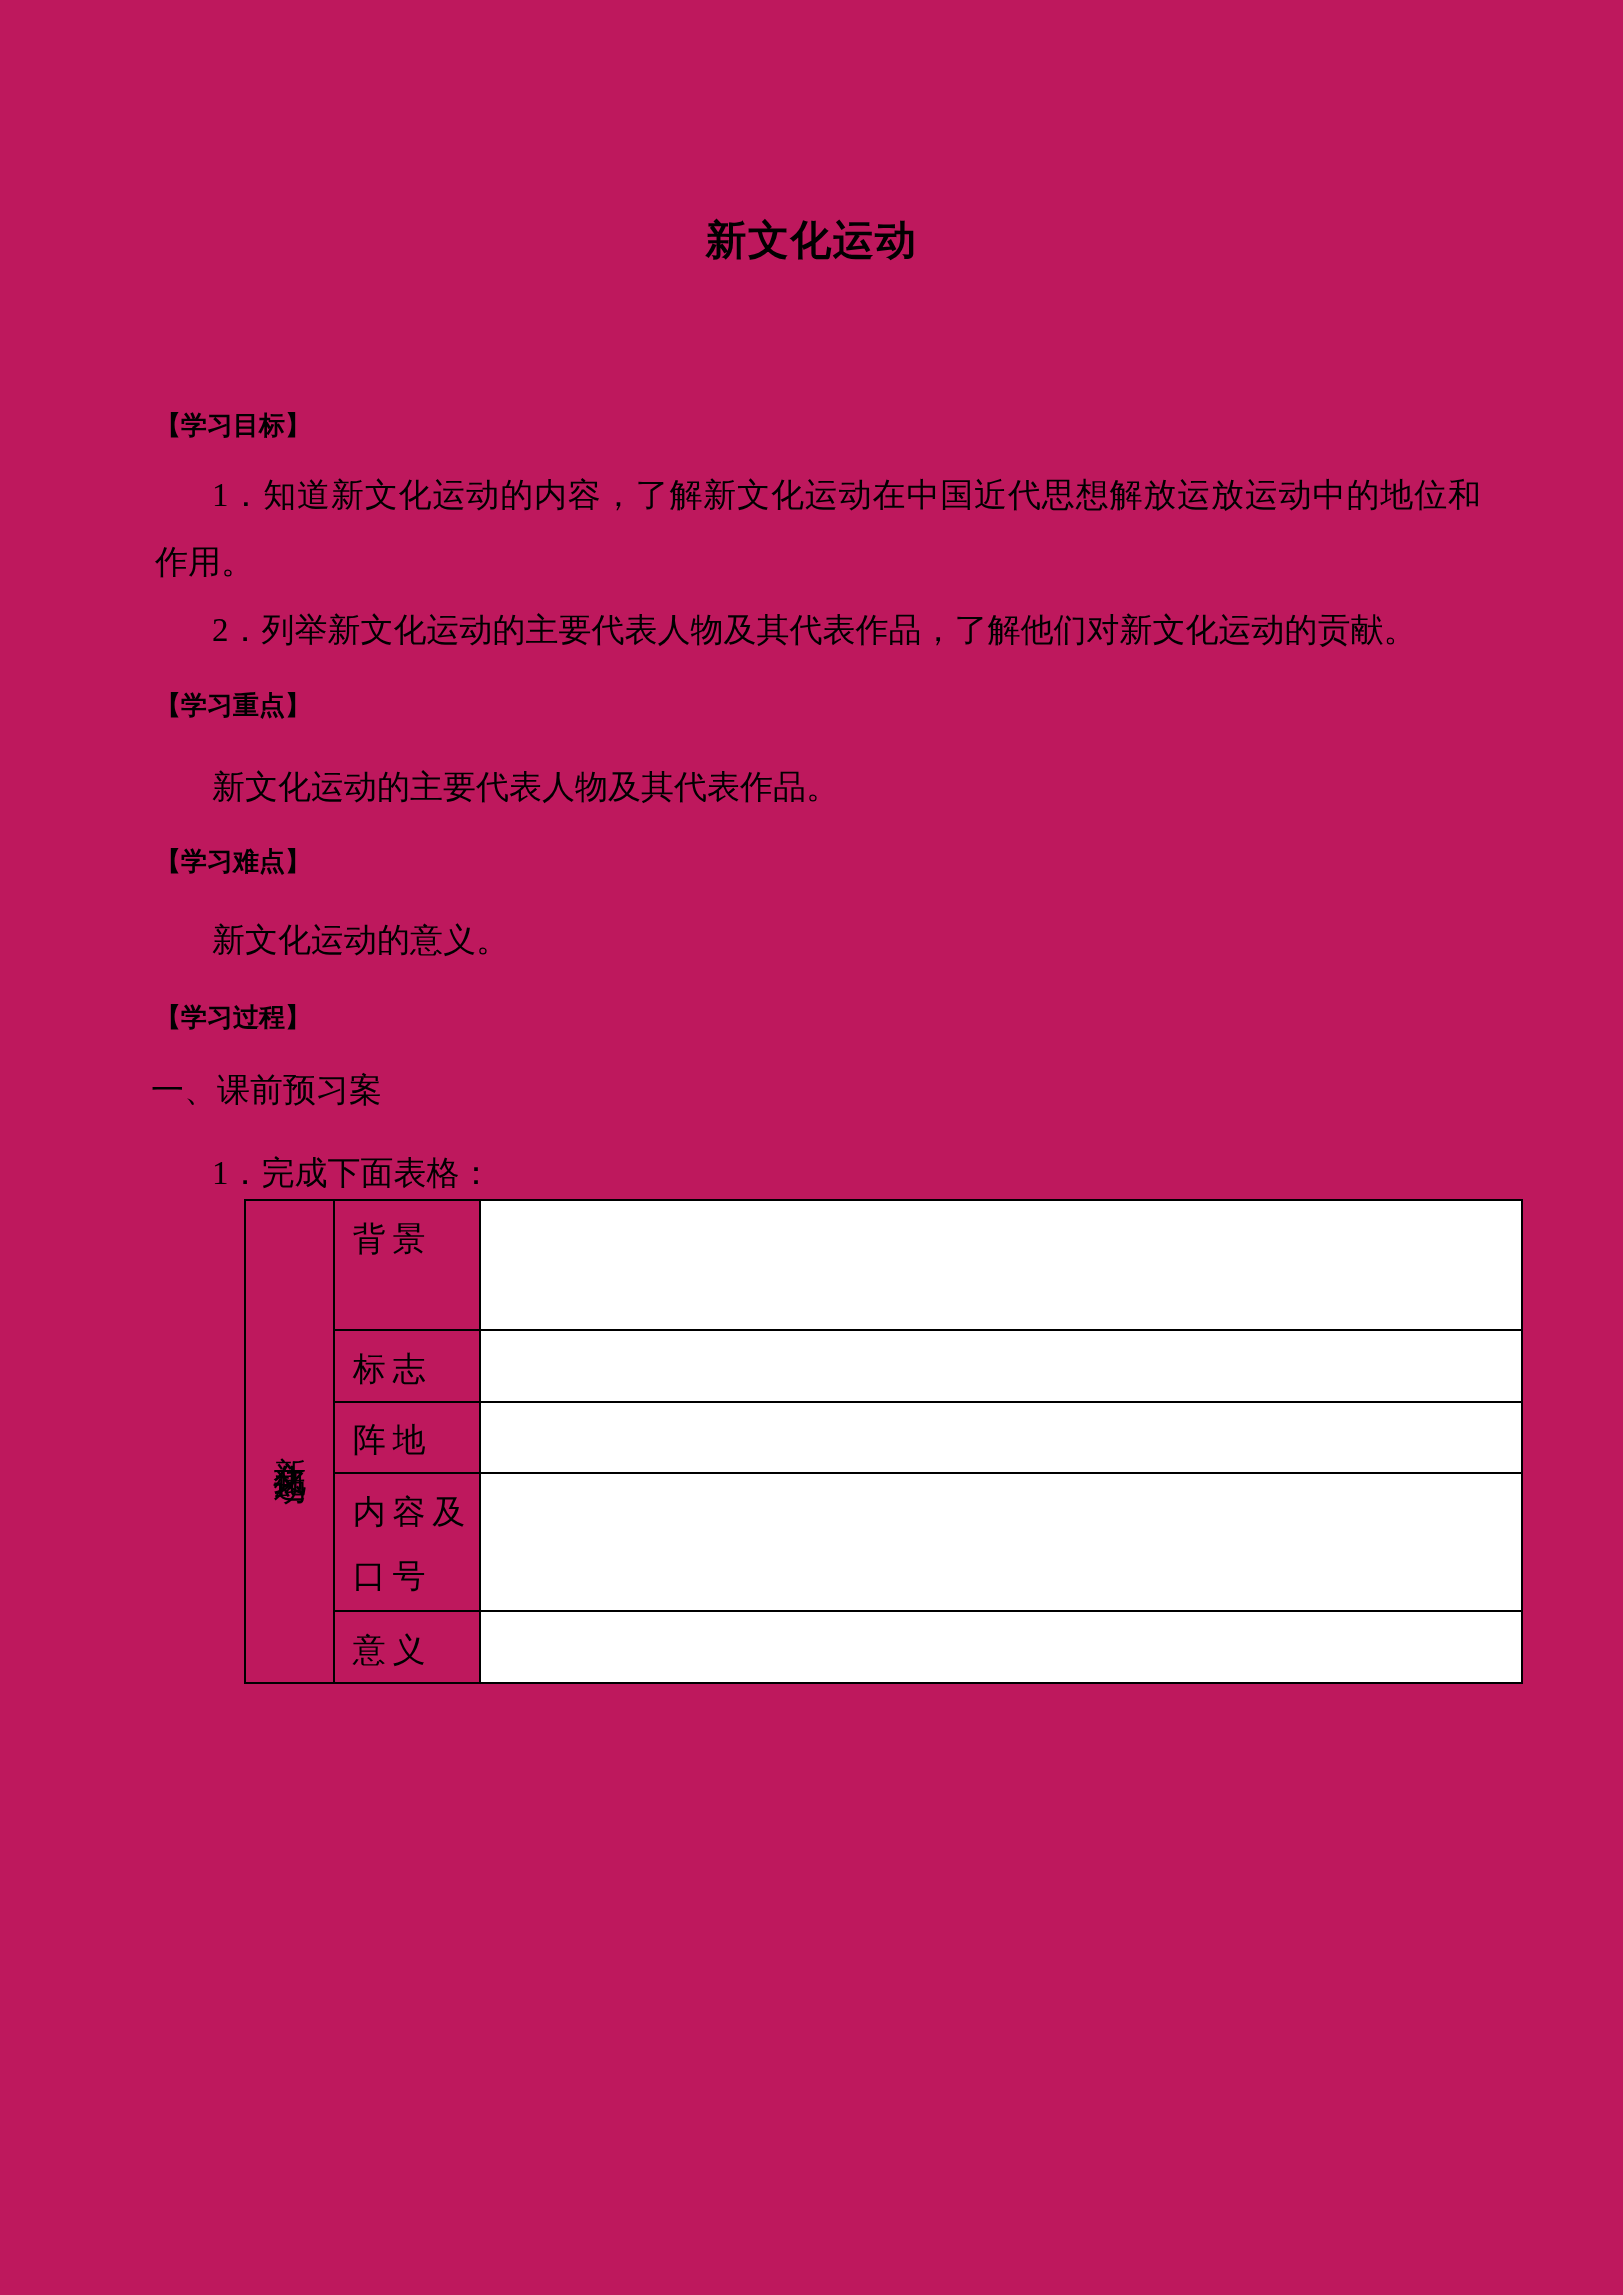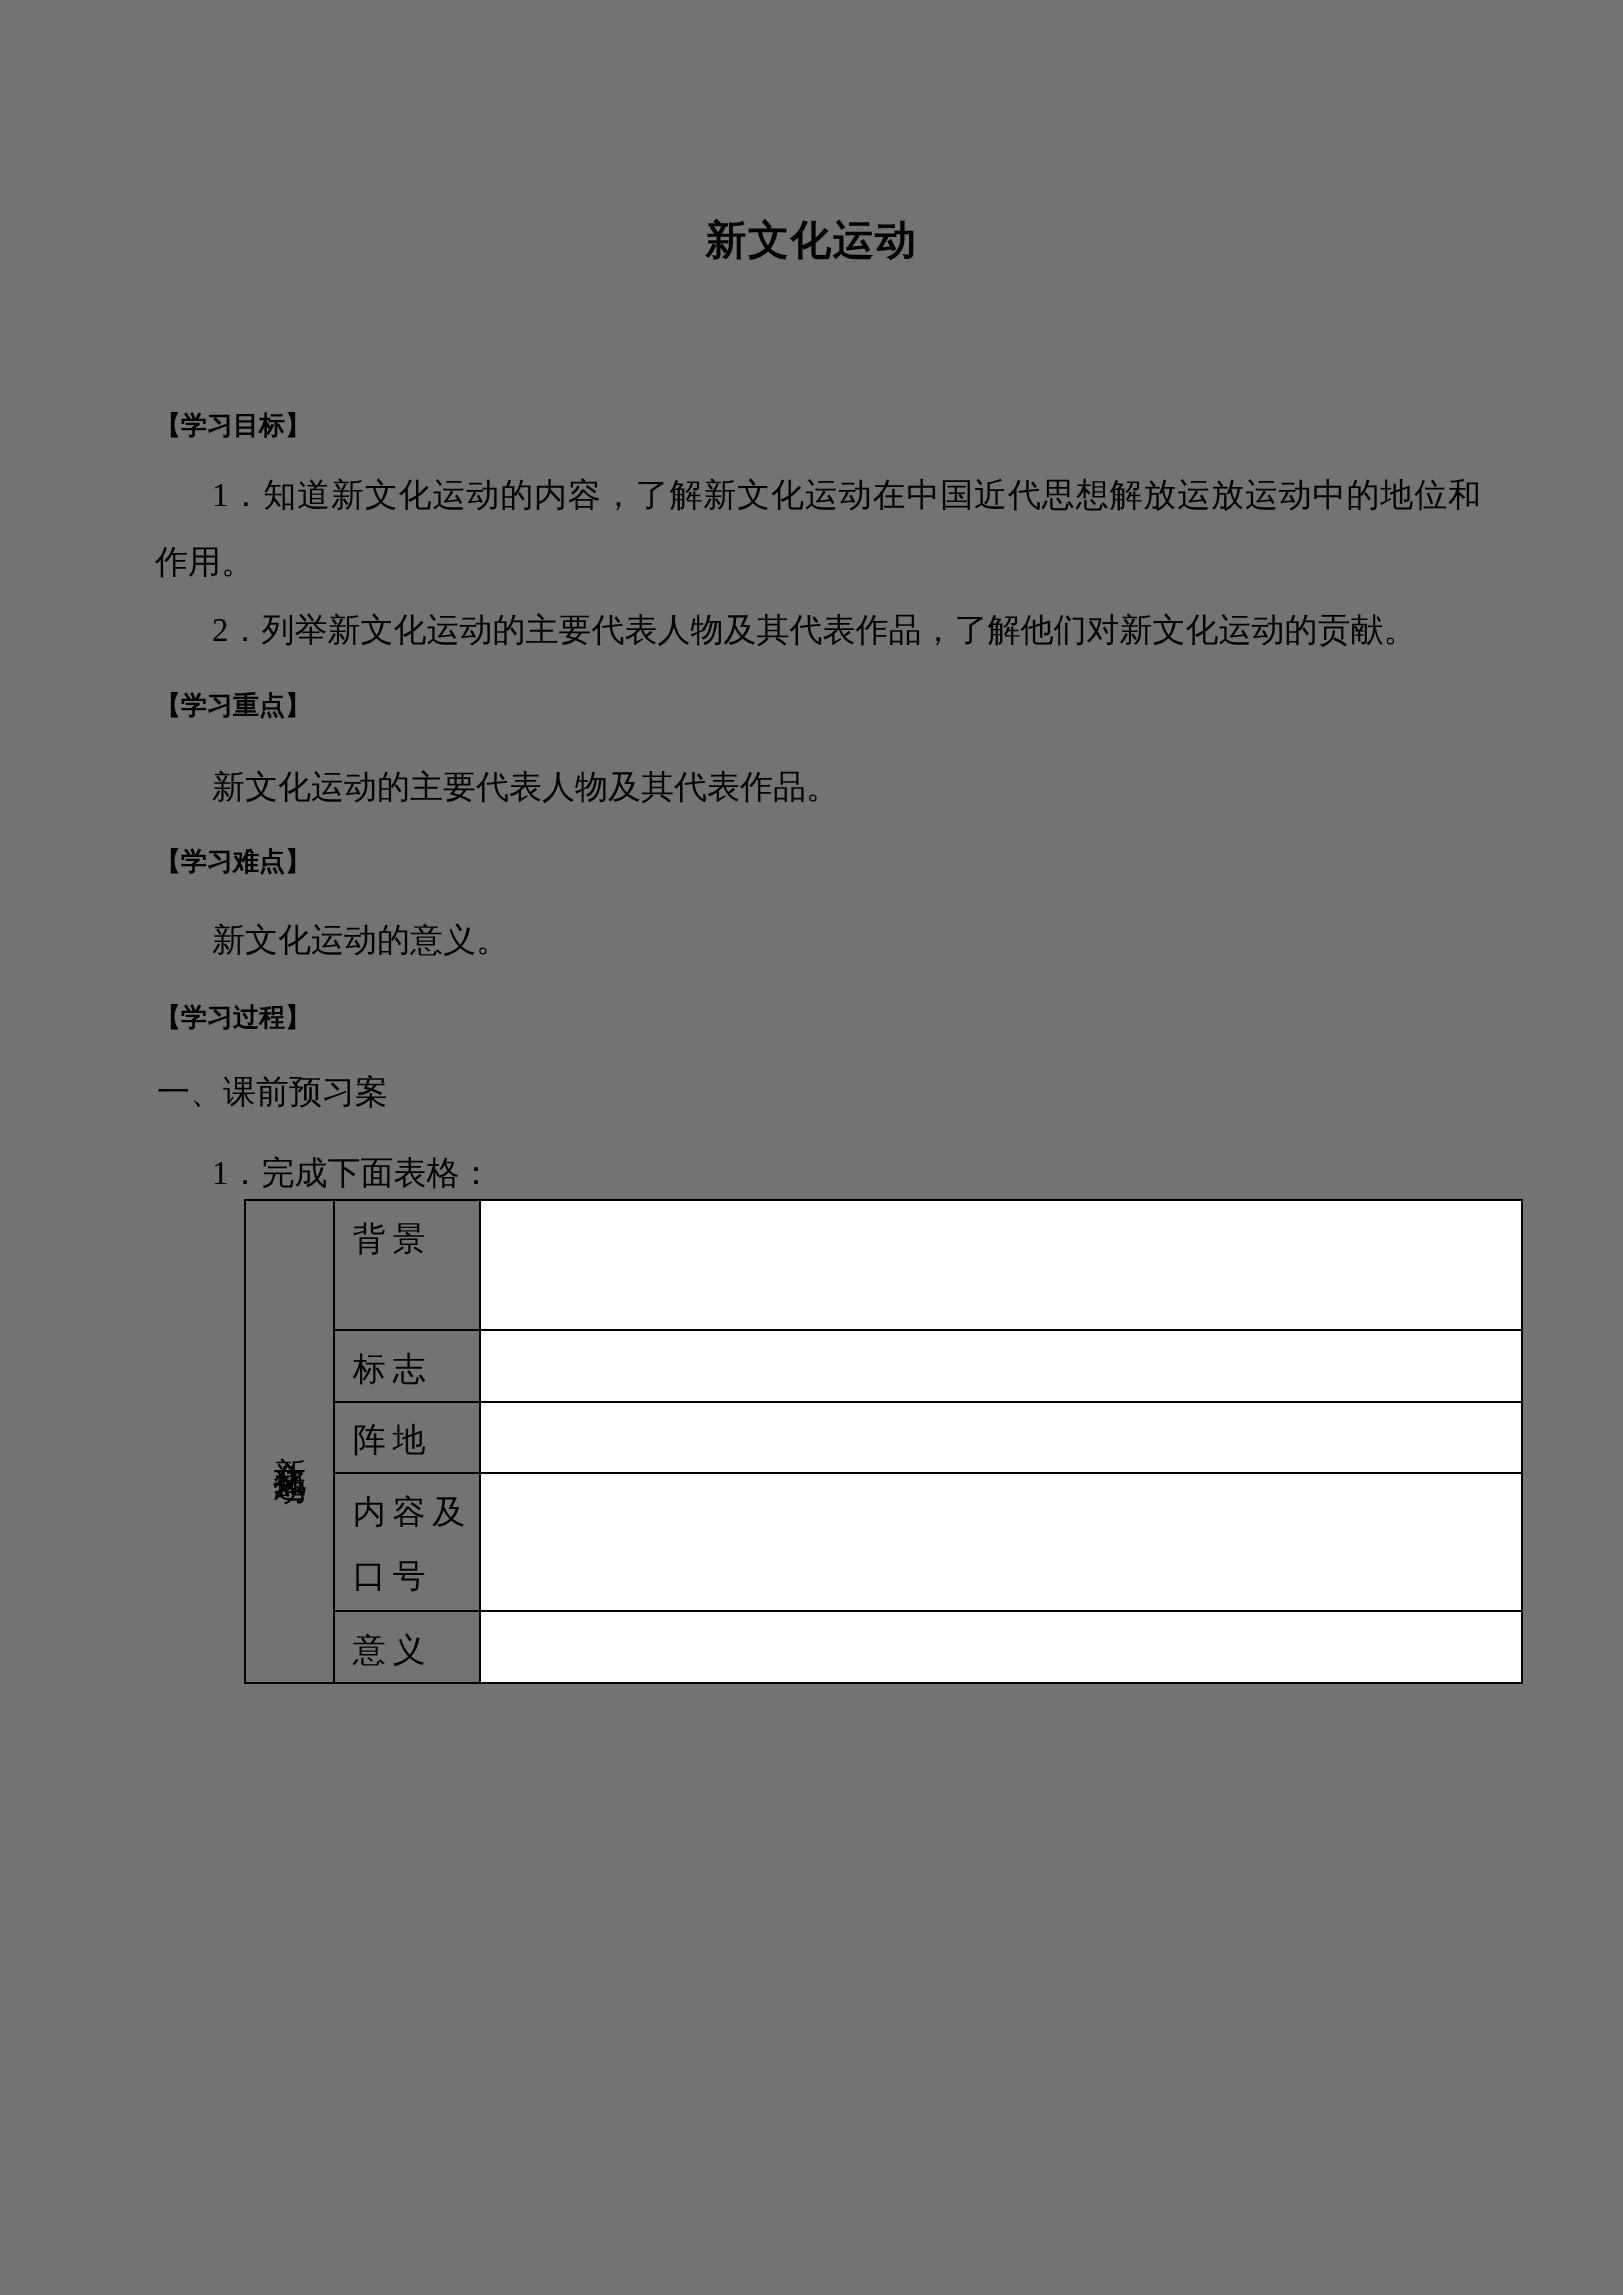--- a/index.html
+++ b/index.html
@@ -4,21 +4,21 @@
 <style>
   html, body {
     margin: 0;
     padding: 0;
     background: #ffffff;
   }
   .page {
     position: relative;
     width: 1623px;
     height: 2295px;
-    background: #737373;
+    background: #be185d;
     color: #000000;
     font-family: "Liberation Serif", "DejaVu Serif", serif;
     overflow: hidden;
   }
   .doc-title {
     position: absolute;
     top: 207px;
     left: 0;
     width: 100%;
     text-align: center;
@@ -114,21 +114,21 @@
   <div class="h" style="top:672px;">【学习重点】</div>
 
   <div class="p indent" style="top:754px;">新文化运动的主要代表人物及其代表作品。</div>
 
   <div class="h" style="top:828px;">【学习难点】</div>
 
   <div class="p indent" style="top:907px;">新文化运动的意义。</div>
 
   <div class="h" style="top:984px;">【学习过程】</div>
 
-  <div class="p" style="top:1059px; left:157px;">一、课前预习案</div>
+  <div class="p" style="top:1059px; left:151px;font-family:Liberation Mono, monospace;">一、课前预习案</div>
 
   <div class="p indent" style="top:1140px;">1．完成下面表格：</div>
 
   <table class="grid">
     <colgroup>
       <col style="width:89px">
       <col style="width:146px">
       <col>
     </colgroup>
     <tbody>

